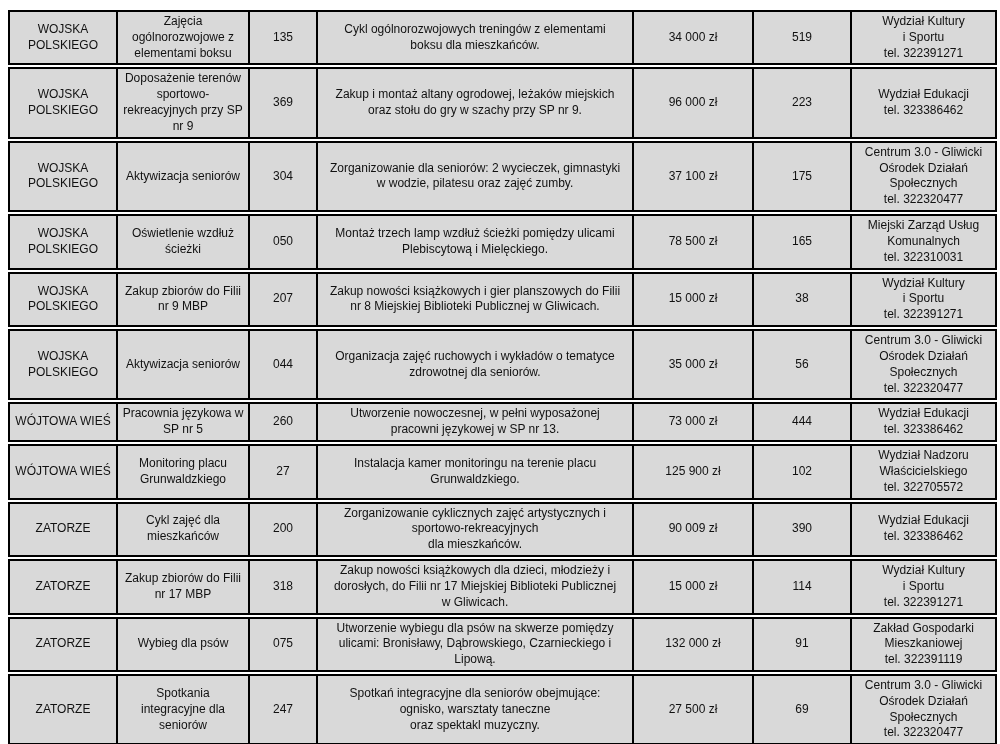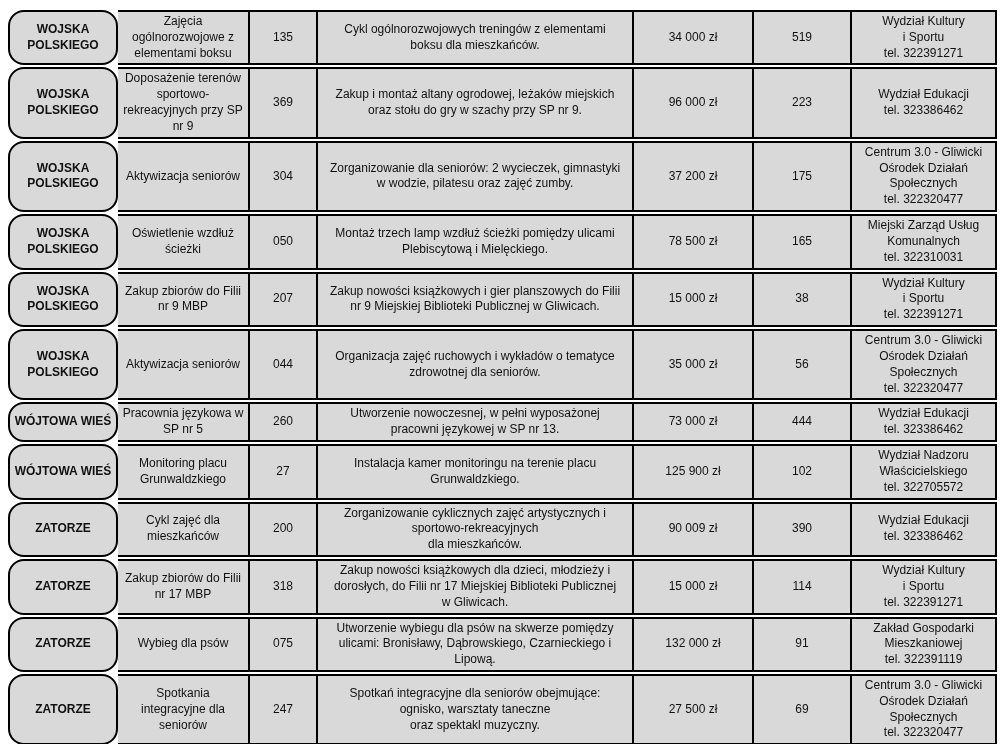--- a/index.html
+++ b/index.html
@@ -32,23 +32,22 @@
     font-size: 12px;
     line-height: 1.32;
     white-space: pre-line;
     overflow: hidden;
     word-wrap: break-word;
   }
   table.budget-table td:first-child {
     border-left: 2px solid #000000;
   }
   td.col-district {
-    font-weight: bold;
+    font-weight: normal;
     font-size: 12.5px;
-    border-radius: 16px;
   }
   col.col-district     { width: 110px; }
   col.col-title        { width: 132px; }
   col.col-number       { width: 68px;  }
   col.col-description  { width: 316px; }
   col.col-cost         { width: 120px; }
   col.col-votes        { width: 98px;  }
   col.col-department   { width: 145px; }
 </style>
 </head>
@@ -95,21 +94,21 @@
         <td class="col-department">Wydział Edukacji
 tel. 323386462</td>
       </tr>
       <tr>
         <td class="col-district">WOJSKA
 POLSKIEGO</td>
         <td class="col-title">Aktywizacja seniorów</td>
         <td class="col-number">304</td>
         <td class="col-description">Zorganizowanie dla seniorów: 2 wycieczek, gimnastyki
 w wodzie, pilatesu oraz zajęć zumby.</td>
-        <td class="col-cost">37 200 zł</td>
+        <td class="col-cost">37 100 zł</td>
         <td class="col-votes">175</td>
         <td class="col-department">Centrum 3.0 - Gliwicki
 Ośrodek Działań
 Społecznych
 tel. 322320477</td>
       </tr>
       <tr>
         <td class="col-district">WOJSKA
 POLSKIEGO</td>
         <td class="col-title">Oświetlenie wzdłuż
@@ -123,21 +122,21 @@
 Komunalnych
 tel. 322310031</td>
       </tr>
       <tr>
         <td class="col-district">WOJSKA
 POLSKIEGO</td>
         <td class="col-title">Zakup zbiorów do Filii
 nr 9 MBP</td>
         <td class="col-number">207</td>
         <td class="col-description">Zakup nowości książkowych i gier planszowych do Filii
-nr 9 Miejskiej Biblioteki Publicznej w Gliwicach.</td>
+nr 8 Miejskiej Biblioteki Publicznej w Gliwicach.</td>
         <td class="col-cost">15 000 zł</td>
         <td class="col-votes">38</td>
         <td class="col-department">Wydział Kultury
 i Sportu
 tel. 322391271</td>
       </tr>
       <tr>
         <td class="col-district">WOJSKA
 POLSKIEGO</td>
         <td class="col-title">Aktywizacja seniorów</td>

